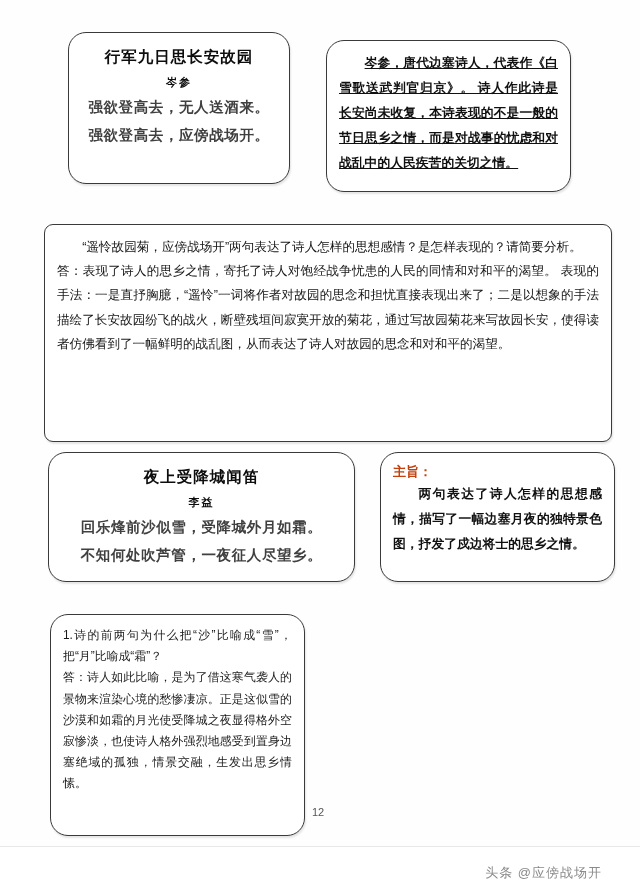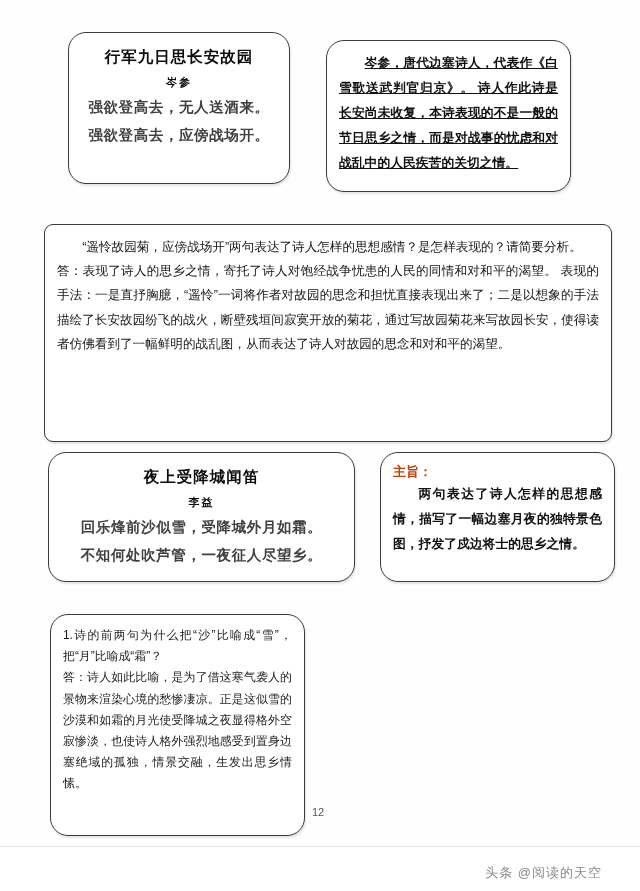--- a/index.html
+++ b/index.html
@@ -194,16 +194,16 @@
       <p class="qa-p">1.诗的前两句为什么把“沙”比喻成“雪”，把“月”比喻成“霜”？</p>
       <p class="qa-p">答：诗人如此比喻，是为了借这寒气袭人的景物来渲染心境的愁惨凄凉。正是这似雪的沙漠和如霜的月光使受降城之夜显得格外空寂惨淡，也使诗人格外强烈地感受到置身边塞绝域的孤独，情景交融，生发出思乡情愫。</p>
     </div>
   </div>
 
 
   <div class="page-number">12</div>
 
   <div class="sep-line"></div>
   <div class="footer">
-    <div class="watermark">头条 @阅读的天空</div>
+    <div class="watermark">头条 @应傍战场开</div>
   </div>
 
 </div>
 
 </body></html>

